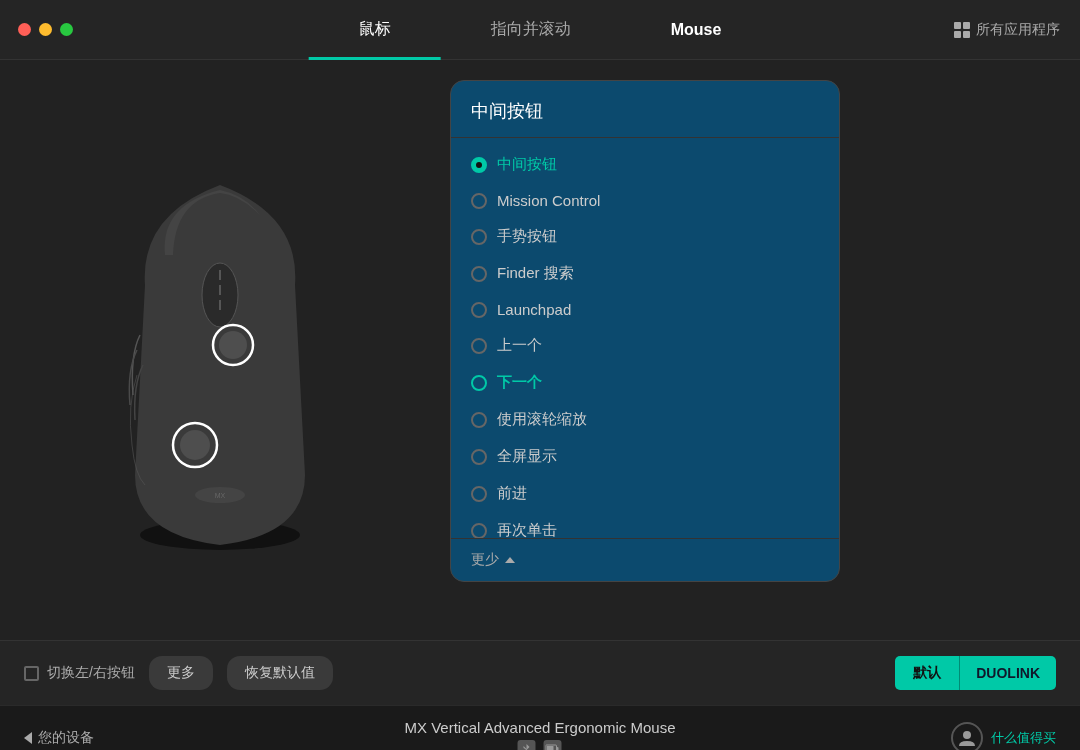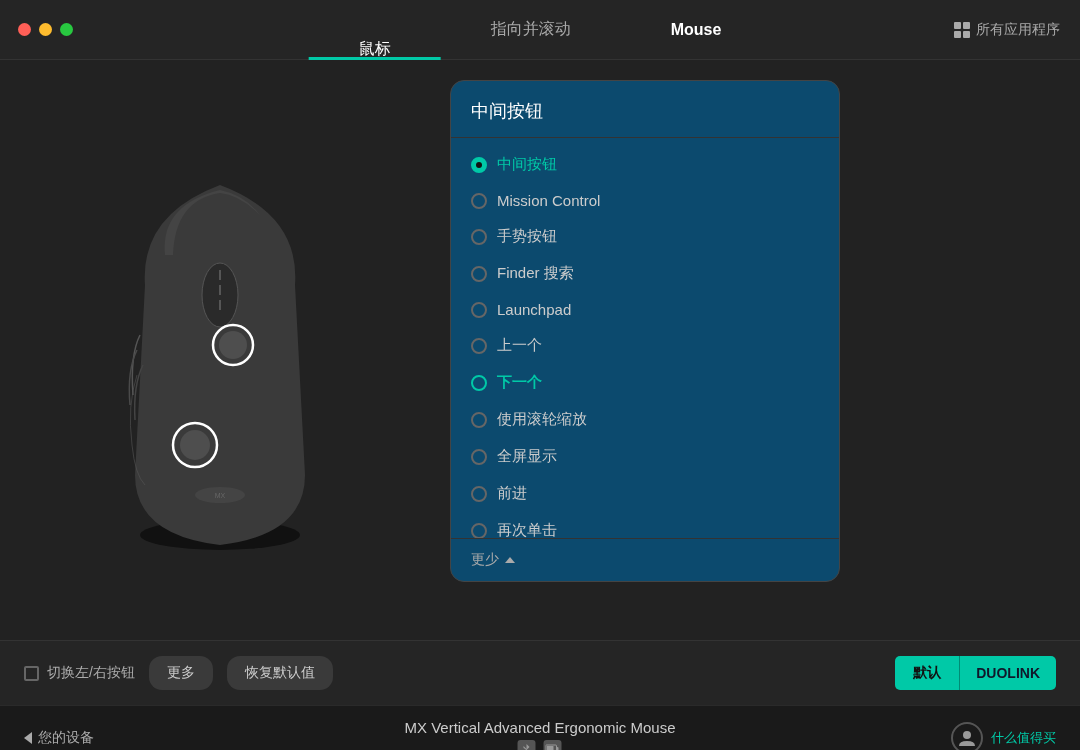--- a/index.html
+++ b/index.html
@@ -50,21 +50,20 @@
       align-items: center;
       justify-content: center;
       color: #aaa;
       font-size: 16px;
       cursor: pointer;
       position: relative;
       white-space: nowrap;
     }
     .tab.active {
       color: #fff;
-      align-items: flex-end;
     }
     .tab.active::after {
       content: '';
       position: absolute;
       bottom: 0;
       left: 0;
       right: 0;
       height: 3px;
       background: #00c9a7;
     }

